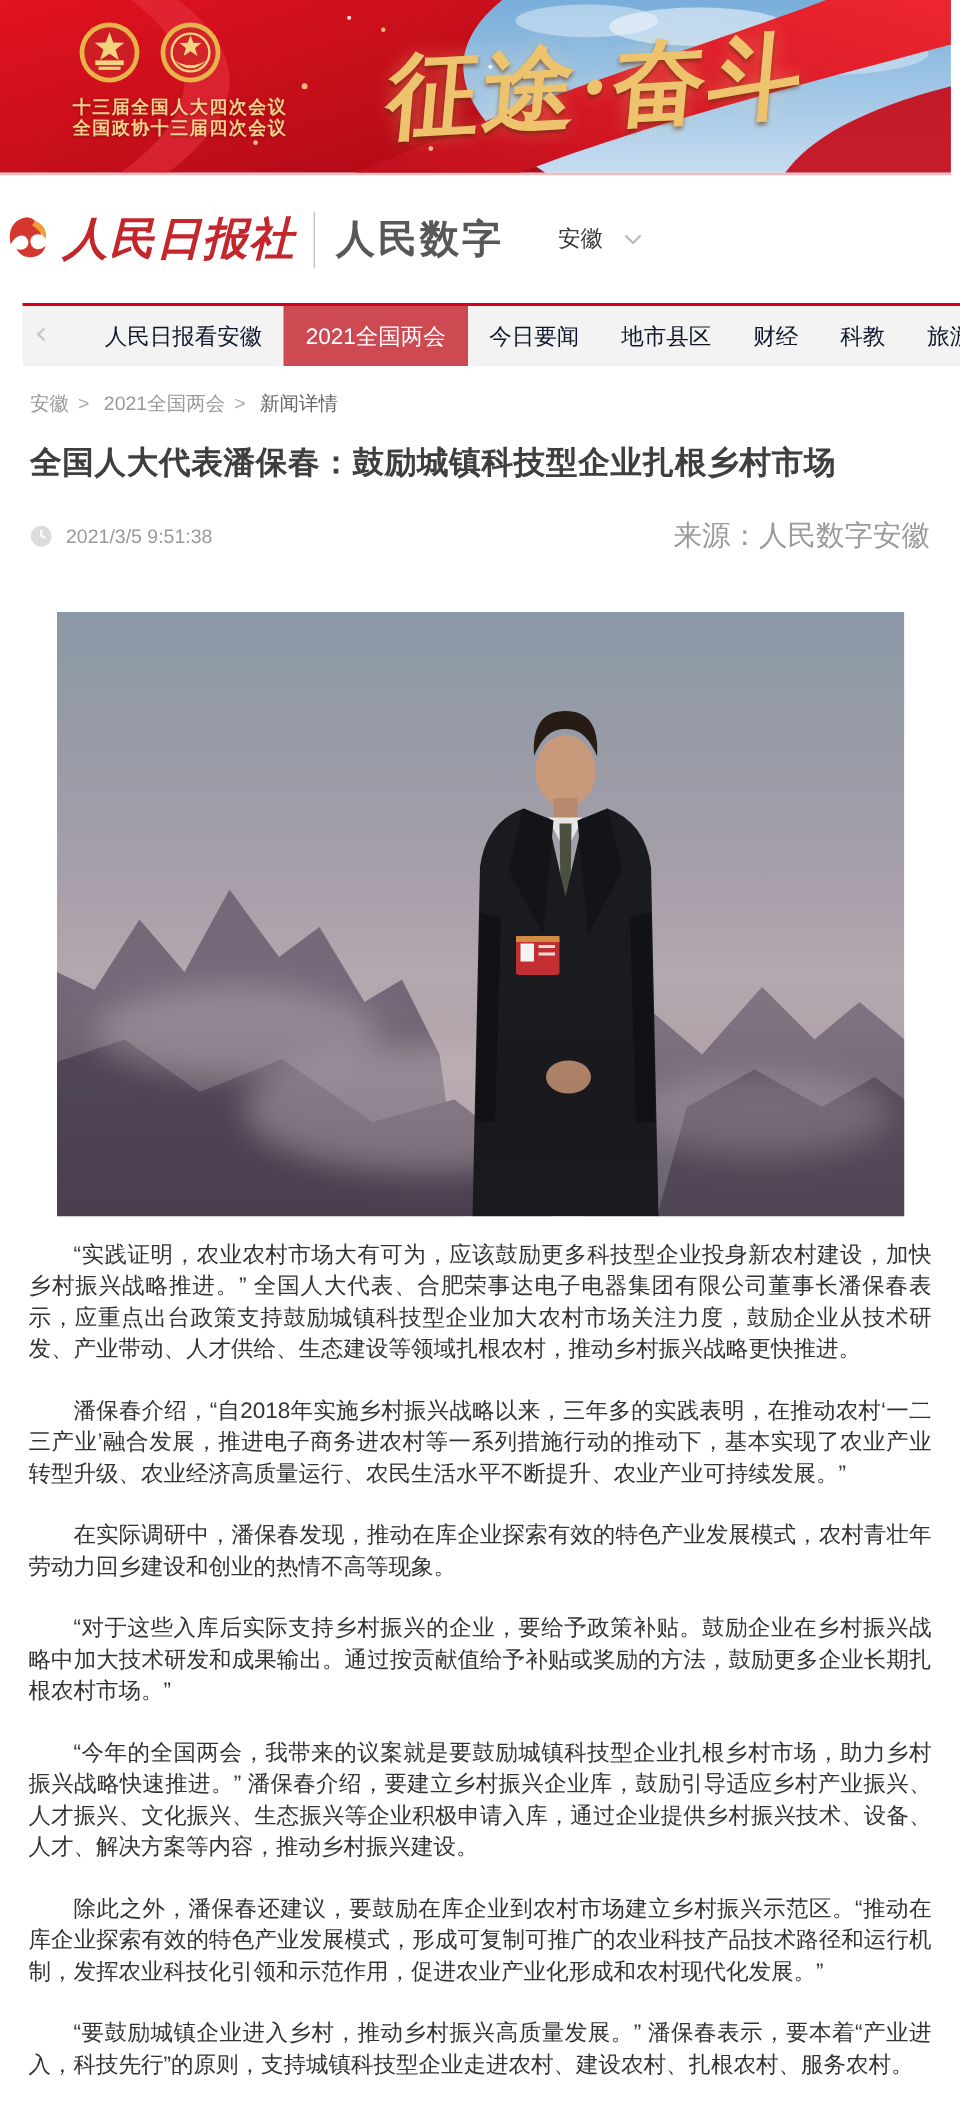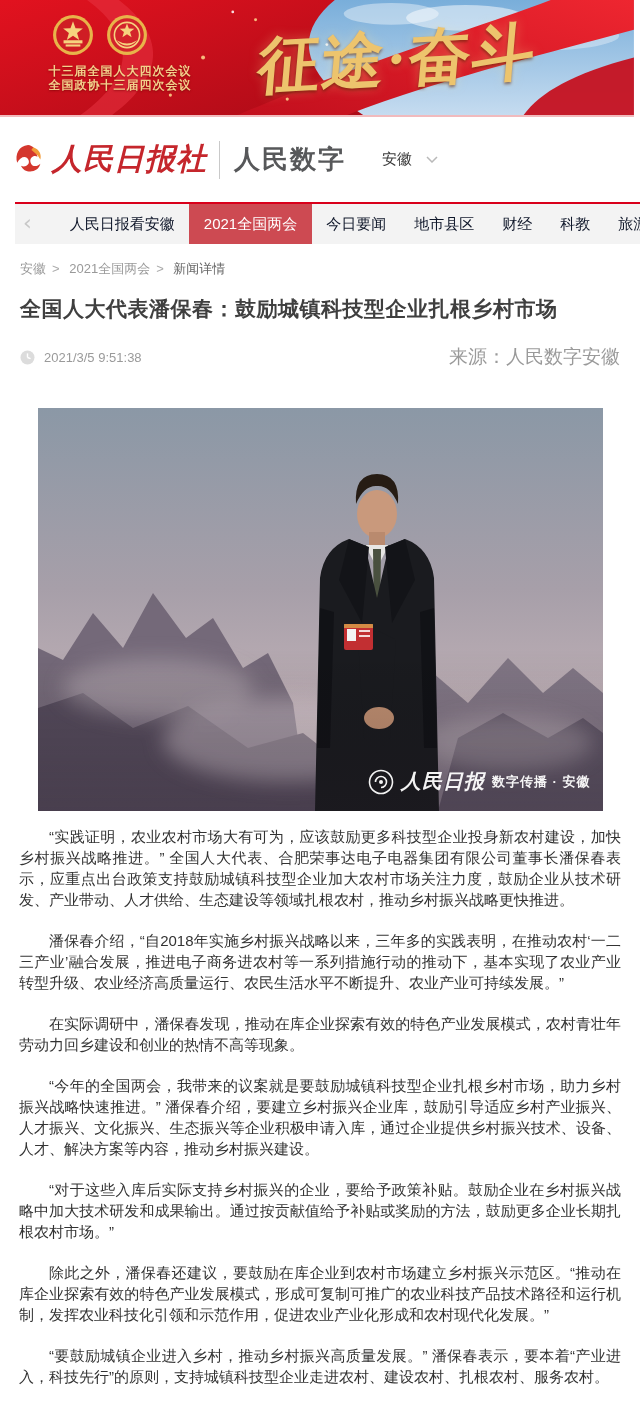--- a/index.html
+++ b/index.html
@@ -26,21 +26,21 @@
   }
   .calligraphy{
     position:absolute;left:258px;top:6px;width:380px;
     font-family:"Liberation Serif",serif;font-weight:bold;font-size:62px;line-height:100px;
     color:#edc46d;letter-spacing:2px;white-space:nowrap;
     transform:rotate(-3deg) skewX(-8deg);
     text-shadow:0 2px 3px rgba(90,30,0,.55),0 0 12px rgba(255,225,150,.35);
   }
 
   
-  .site-header{position:relative;height:85px;background:#fff;display:flex;align-items:center;padding-left:12px;}
+  .site-header{position:relative;height:85px;background:#fff;display:flex;align-items:center;padding-left:2px;}
   .logo-mark{width:34px;height:34px;flex:0 0 auto;}
   .brand-primary{
     font-family:"Liberation Serif",serif;font-style:italic;font-weight:bold;
     font-size:30px;color:#c5262c;margin-left:6px;letter-spacing:1px;white-space:nowrap;
   }
   .brand-divider{width:1px;height:38px;background:#c9c9c9;margin:0 14px 0 12px;}
   .brand-secondary{font-size:26px;font-weight:bold;color:#57585a;letter-spacing:2px;white-space:nowrap;}
   .region-select{display:flex;align-items:center;margin-left:36px;cursor:pointer;}
   .region-label{font-size:15px;color:#3a3a3a;}
   .region-select svg{margin-left:14px;display:block;}
@@ -282,39 +282,30 @@
         <rect x="309" y="221" width="9" height="12" fill="#f3f3f3"></rect>
         <rect x="321" y="222" width="11" height="2" fill="#f4d9d9"></rect>
         <rect x="321" y="227" width="11" height="2" fill="#f4d9d9"></rect>
         <rect x="306" y="216" width="29" height="4" fill="#d8a24a" opacity="0.8"></rect>
       </g>
     </g>
 
     <rect width="565" height="403" fill="url(#pVig)"></rect>
   </svg>
 
-  <div class="watermark">
-    <svg width="26" height="26" viewBox="0 0 26 26">
-      <circle cx="13" cy="13" r="11.5" fill="none" stroke="#fff" stroke-width="1.6"></circle>
-      <path d="M7.5 13 a5.5 5.5 0 1 1 5.5 5.5" fill="none" stroke="#fff" stroke-width="1.6"></path>
-      <circle cx="13" cy="13" r="2" fill="#fff"></circle>
-    </svg>
-    <span class="wm-brand">人民日报</span>
-    <span class="wm-suffix">数字传播 · 安徽</span>
-  </div>
 </div>
 
 <div class="article-body">
 
     <p>“实践证明，农业农村市场大有可为，应该鼓励更多科技型企业投身新农村建设，加快乡村振兴战略推进。” 全国人大代表、合肥荣事达电子电器集团有限公司董事长潘保春表示，应重点出台政策支持鼓励城镇科技型企业加大农村市场关注力度，鼓励企业从技术研发、产业带动、人才供给、生态建设等领域扎根农村，推动乡村振兴战略更快推进。</p>
 
     <p>潘保春介绍，“自2018年实施乡村振兴战略以来，三年多的实践表明，在推动农村‘一二三产业’融合发展，推进电子商务进农村等一系列措施行动的推动下，基本实现了农业产业转型升级、农业经济高质量运行、农民生活水平不断提升、农业产业可持续发展。”</p>
 
     <p>在实际调研中，潘保春发现，推动在库企业探索有效的特色产业发展模式，农村青壮年劳动力回乡建设和创业的热情不高等现象。</p>
 
+    <p>“对于这些入库后实际支持乡村振兴的企业，要给予政策补贴。鼓励企业在乡村振兴战略中加大技术研发和成果输出。通过按贡献值给予补贴或奖励的方法，鼓励更多企业长期扎根农村市场。”</p>
+
     <p>“今年的全国两会，我带来的议案就是要鼓励城镇科技型企业扎根乡村市场，助力乡村振兴战略快速推进。” 潘保春介绍，要建立乡村振兴企业库，鼓励引导适应乡村产业振兴、人才振兴、文化振兴、生态振兴等企业积极申请入库，通过企业提供乡村振兴技术、设备、人才、解决方案等内容，推动乡村振兴建设。</p>
 
-    <p>“对于这些入库后实际支持乡村振兴的企业，要给予政策补贴。鼓励企业在乡村振兴战略中加大技术研发和成果输出。通过按贡献值给予补贴或奖励的方法，鼓励更多企业长期扎根农村市场。”</p>
-
     <p>除此之外，潘保春还建议，要鼓励在库企业到农村市场建立乡村振兴示范区。“推动在库企业探索有效的特色产业发展模式，形成可复制可推广的农业科技产品技术路径和运行机制，发挥农业科技化引领和示范作用，促进农业产业化形成和农村现代化发展。”</p>
 
     <p>“要鼓励城镇企业进入乡村，推动乡村振兴高质量发展。” 潘保春表示，要本着“产业进入，科技先行”的原则，支持城镇科技型企业走进农村、建设农村、扎根农村、服务农村。</p>
   </div>
 
 </body></html>

